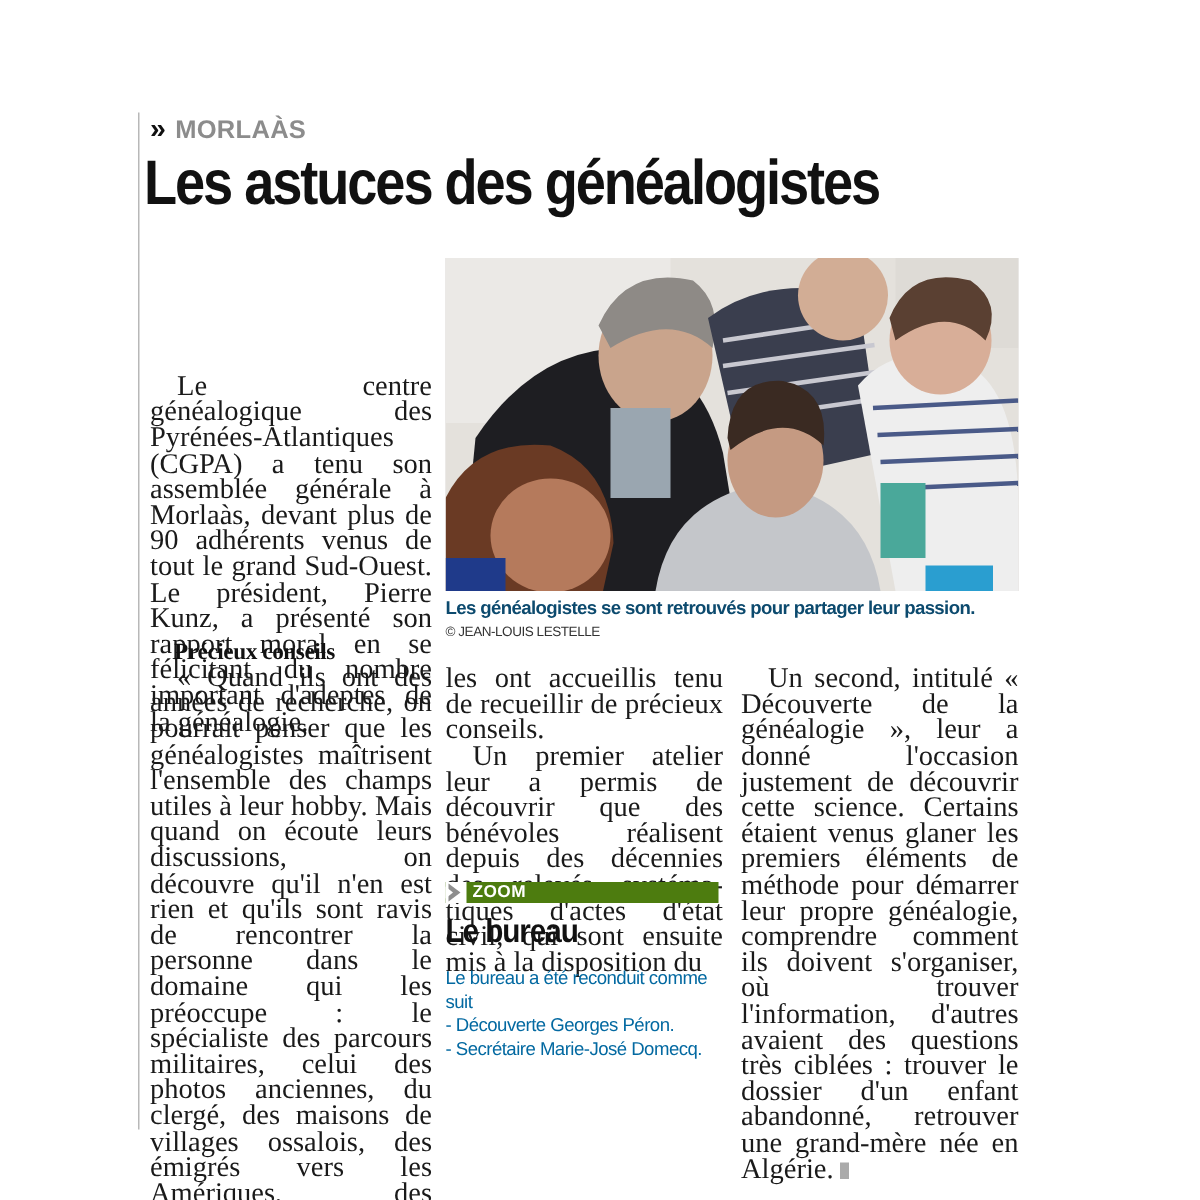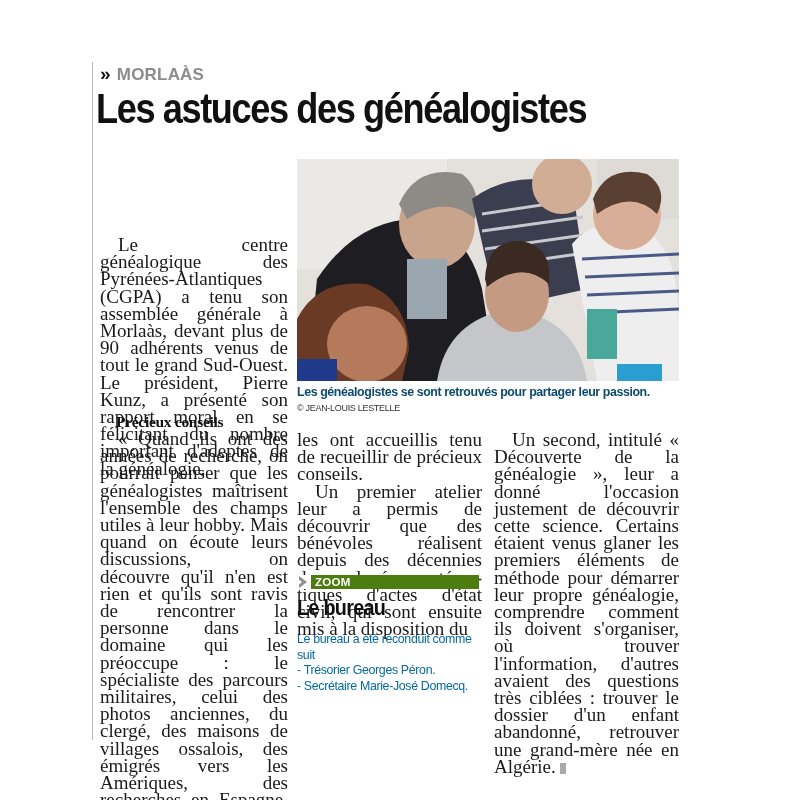--- a/index.html
+++ b/index.html
@@ -1,17 +1,17 @@
 <!DOCTYPE html>
 <html><head>
   <meta charset="utf-8">
   <style>
     html, body { margin: 0; padding: 0; background: #ffffff; }
     body { width: 800px; height: 800px; position: relative; overflow: hidden; color: #1a1a1a; }
-    .page { position: absolute; left: 0; top: 0; width: 800px; height: 656px; }
+    .page { position: absolute; left: 0; top: 13px; width: 800px; height: 656px; }
     .left-rule { position: absolute; left: 92px; top: 62px; width: 1px; height: 678px; background: #b8b8b8; }
     .kicker { position: absolute; left: 100px; top: 63px; font-family: "Liberation Sans", sans-serif; font-weight: bold; font-size: 17px; line-height: 22px; letter-spacing: 0.2px; }
     .kicker .chev { color: #111; margin-right: 6px; font-size: 19px; }
     .kicker .loc { color: #8c8c8c; }
     .headline { position: absolute; left: 96px; top: 84px; font-family: "Liberation Sans", sans-serif; font-weight: bold; font-size: 42px; line-height: 50px; letter-spacing: -1.6px; color: #111; transform: scaleX(0.86); transform-origin: left top; white-space: nowrap; }
     .lead { position: absolute; left: 100px; top: 158px; width: 190px; font-family: "Liberation Sans", sans-serif; font-size: 15px; line-height: 19px; color: #111; letter-spacing: -0.3px; }
     .lead .tag { color: #7d7d7d; font-weight: bold; font-size: 16px; margin-right: 4px; letter-spacing: 0; }
     .body-col { position: absolute; font-family: "Liberation Serif", serif; font-size: 19px; line-height: 17.2px; color: #1a1a1a; text-align: justify; hyphens: manual; }
     .body-col p { margin: 0; text-indent: 18px; }
     .body-col p.no-indent { text-indent: 0; }
@@ -108,20 +108,20 @@
     <p>Un premier atelier leur a permis de découvrir que des bénévoles réalisent depuis des décennies des relevés systéma­tiques d'actes d'état civil, qui sont ensuite mis à la disposition du</p>
   </div>
 
   <div class="zoom-bar">
     <span class="chev-box"></span>
     <span class="label">ZOOM</span>
   </div>
   <div class="box-title">Le bureau</div>
   <div class="box-body">
     <div>Le bureau a été reconduit comme suit</div>
-    <div>- Trésorier Georges Péron.</div>
+    <div>- Découverte Georges Péron.</div>
     <div>- Secrétaire Marie-José Domecq.</div>
   </div>
 
   <div class="body-col col3">
     <p><span>Un second, intitulé « Découverte de la généalogie », leur a donné l'occasion justement de découvrir cette science. Certains étaient venus glaner les premiers éléments de méthode pour démarrer leur propre généalogie, comprendre comment ils doivent s'organiser, où trouver l'information, d'autres avaient des questions très ciblées : trouver le dossier d'un enfant abandonné, retrouver une grand-mère née en Algérie.</span><span class="end-mark"></span></p>
   </div>
 </div>
 
 </body></html>

